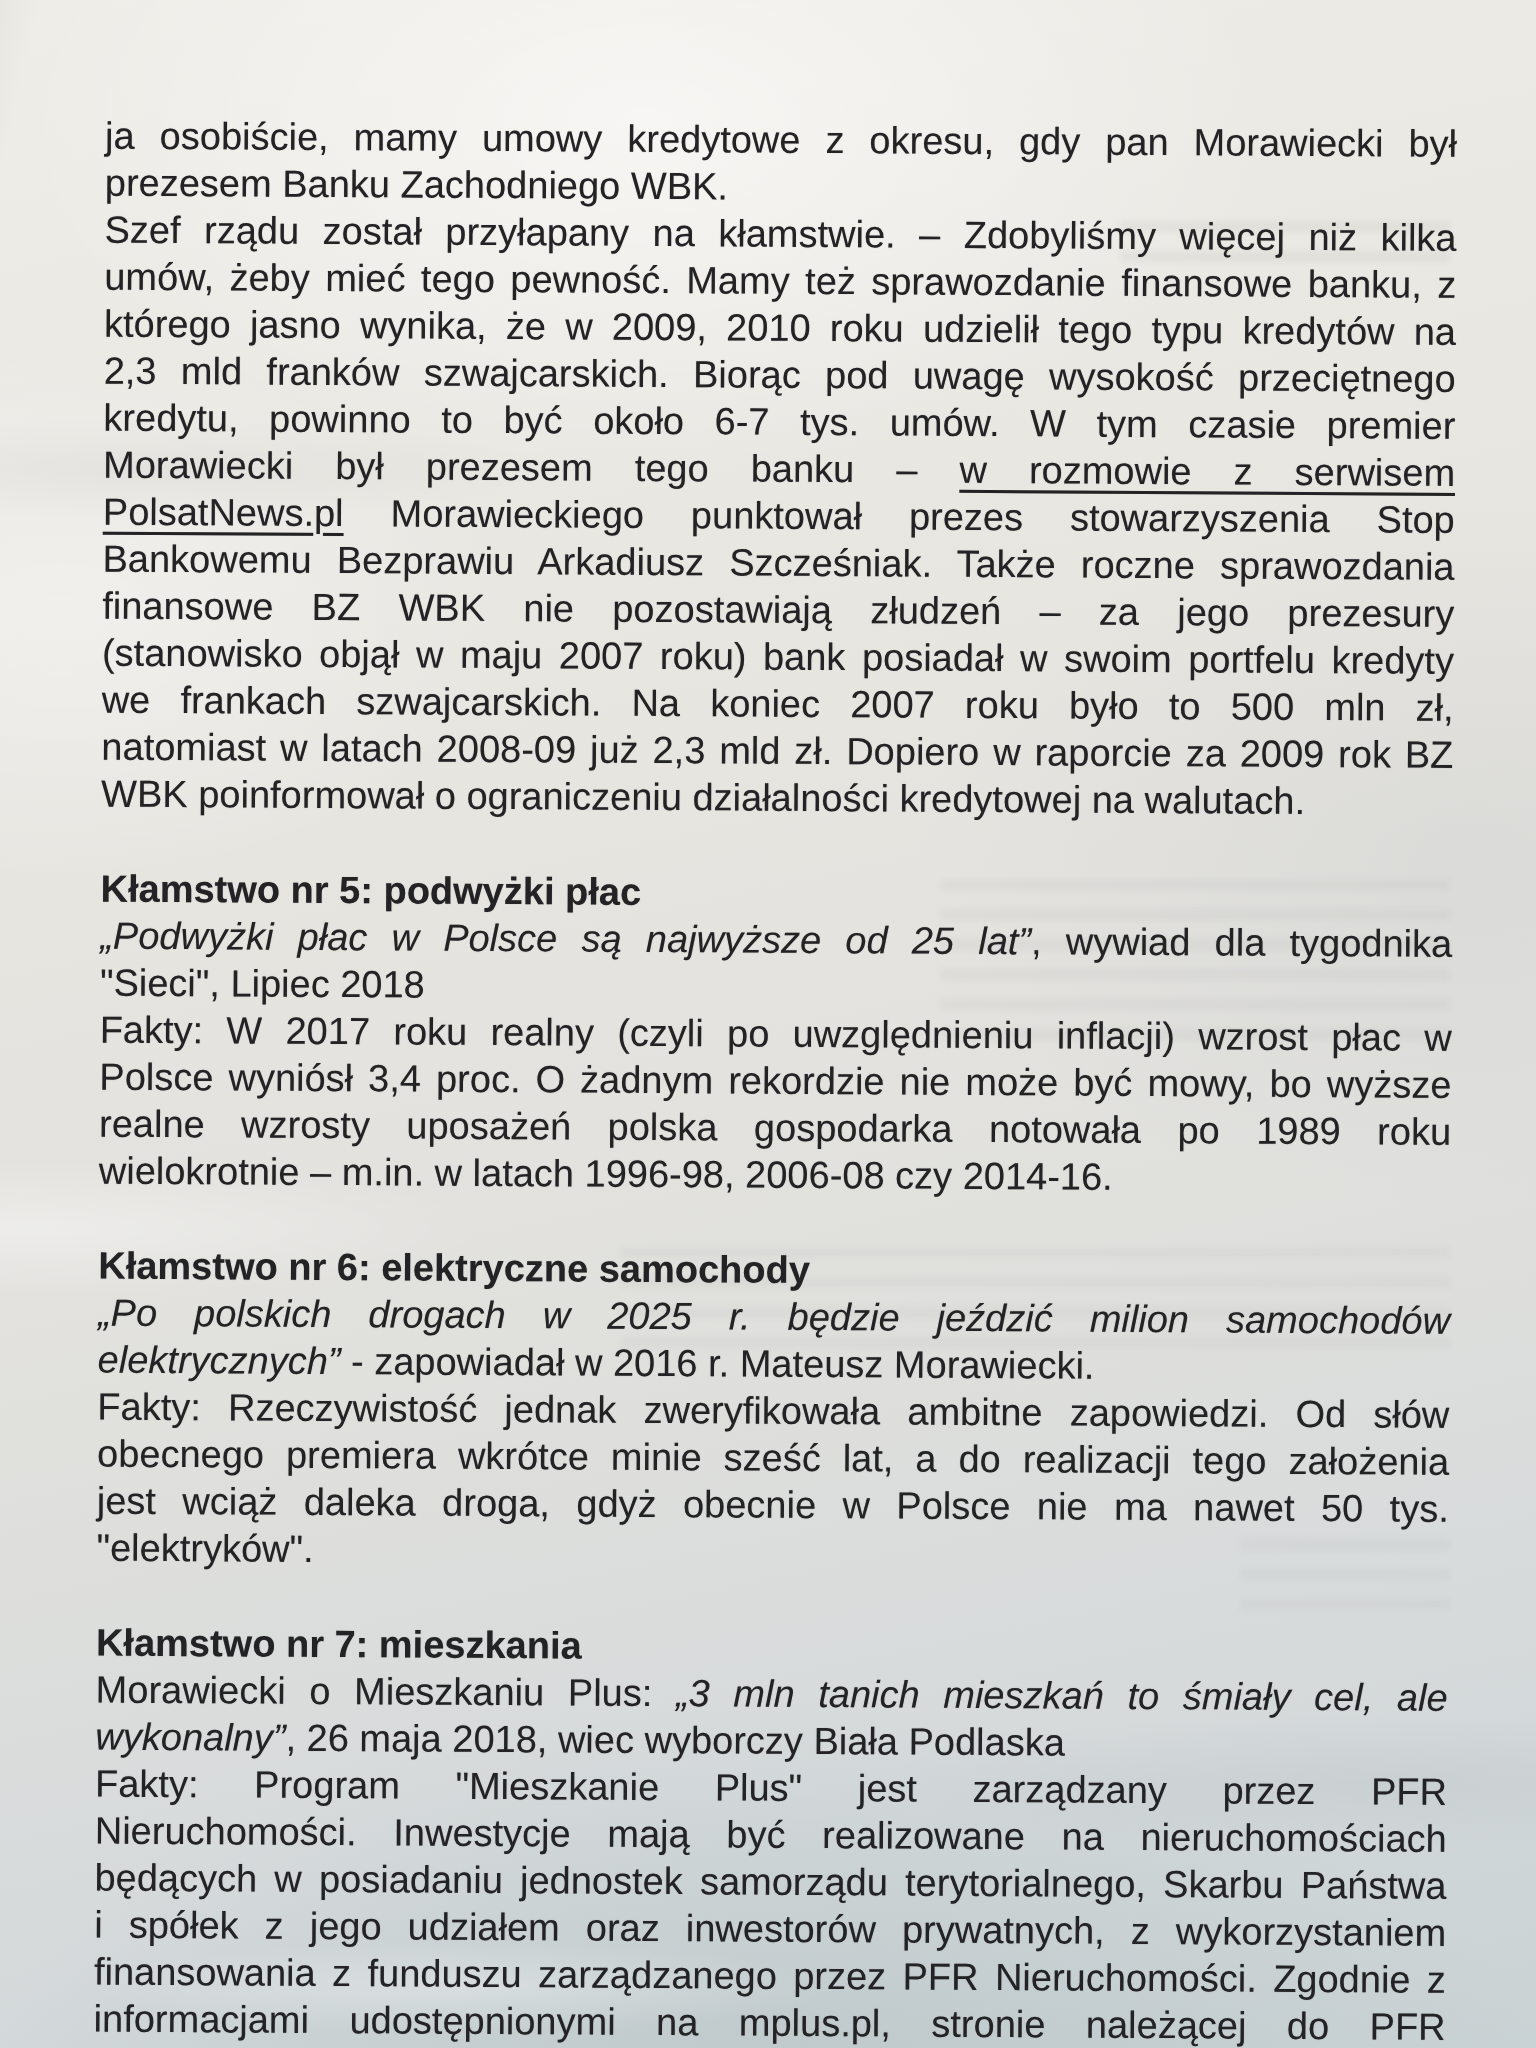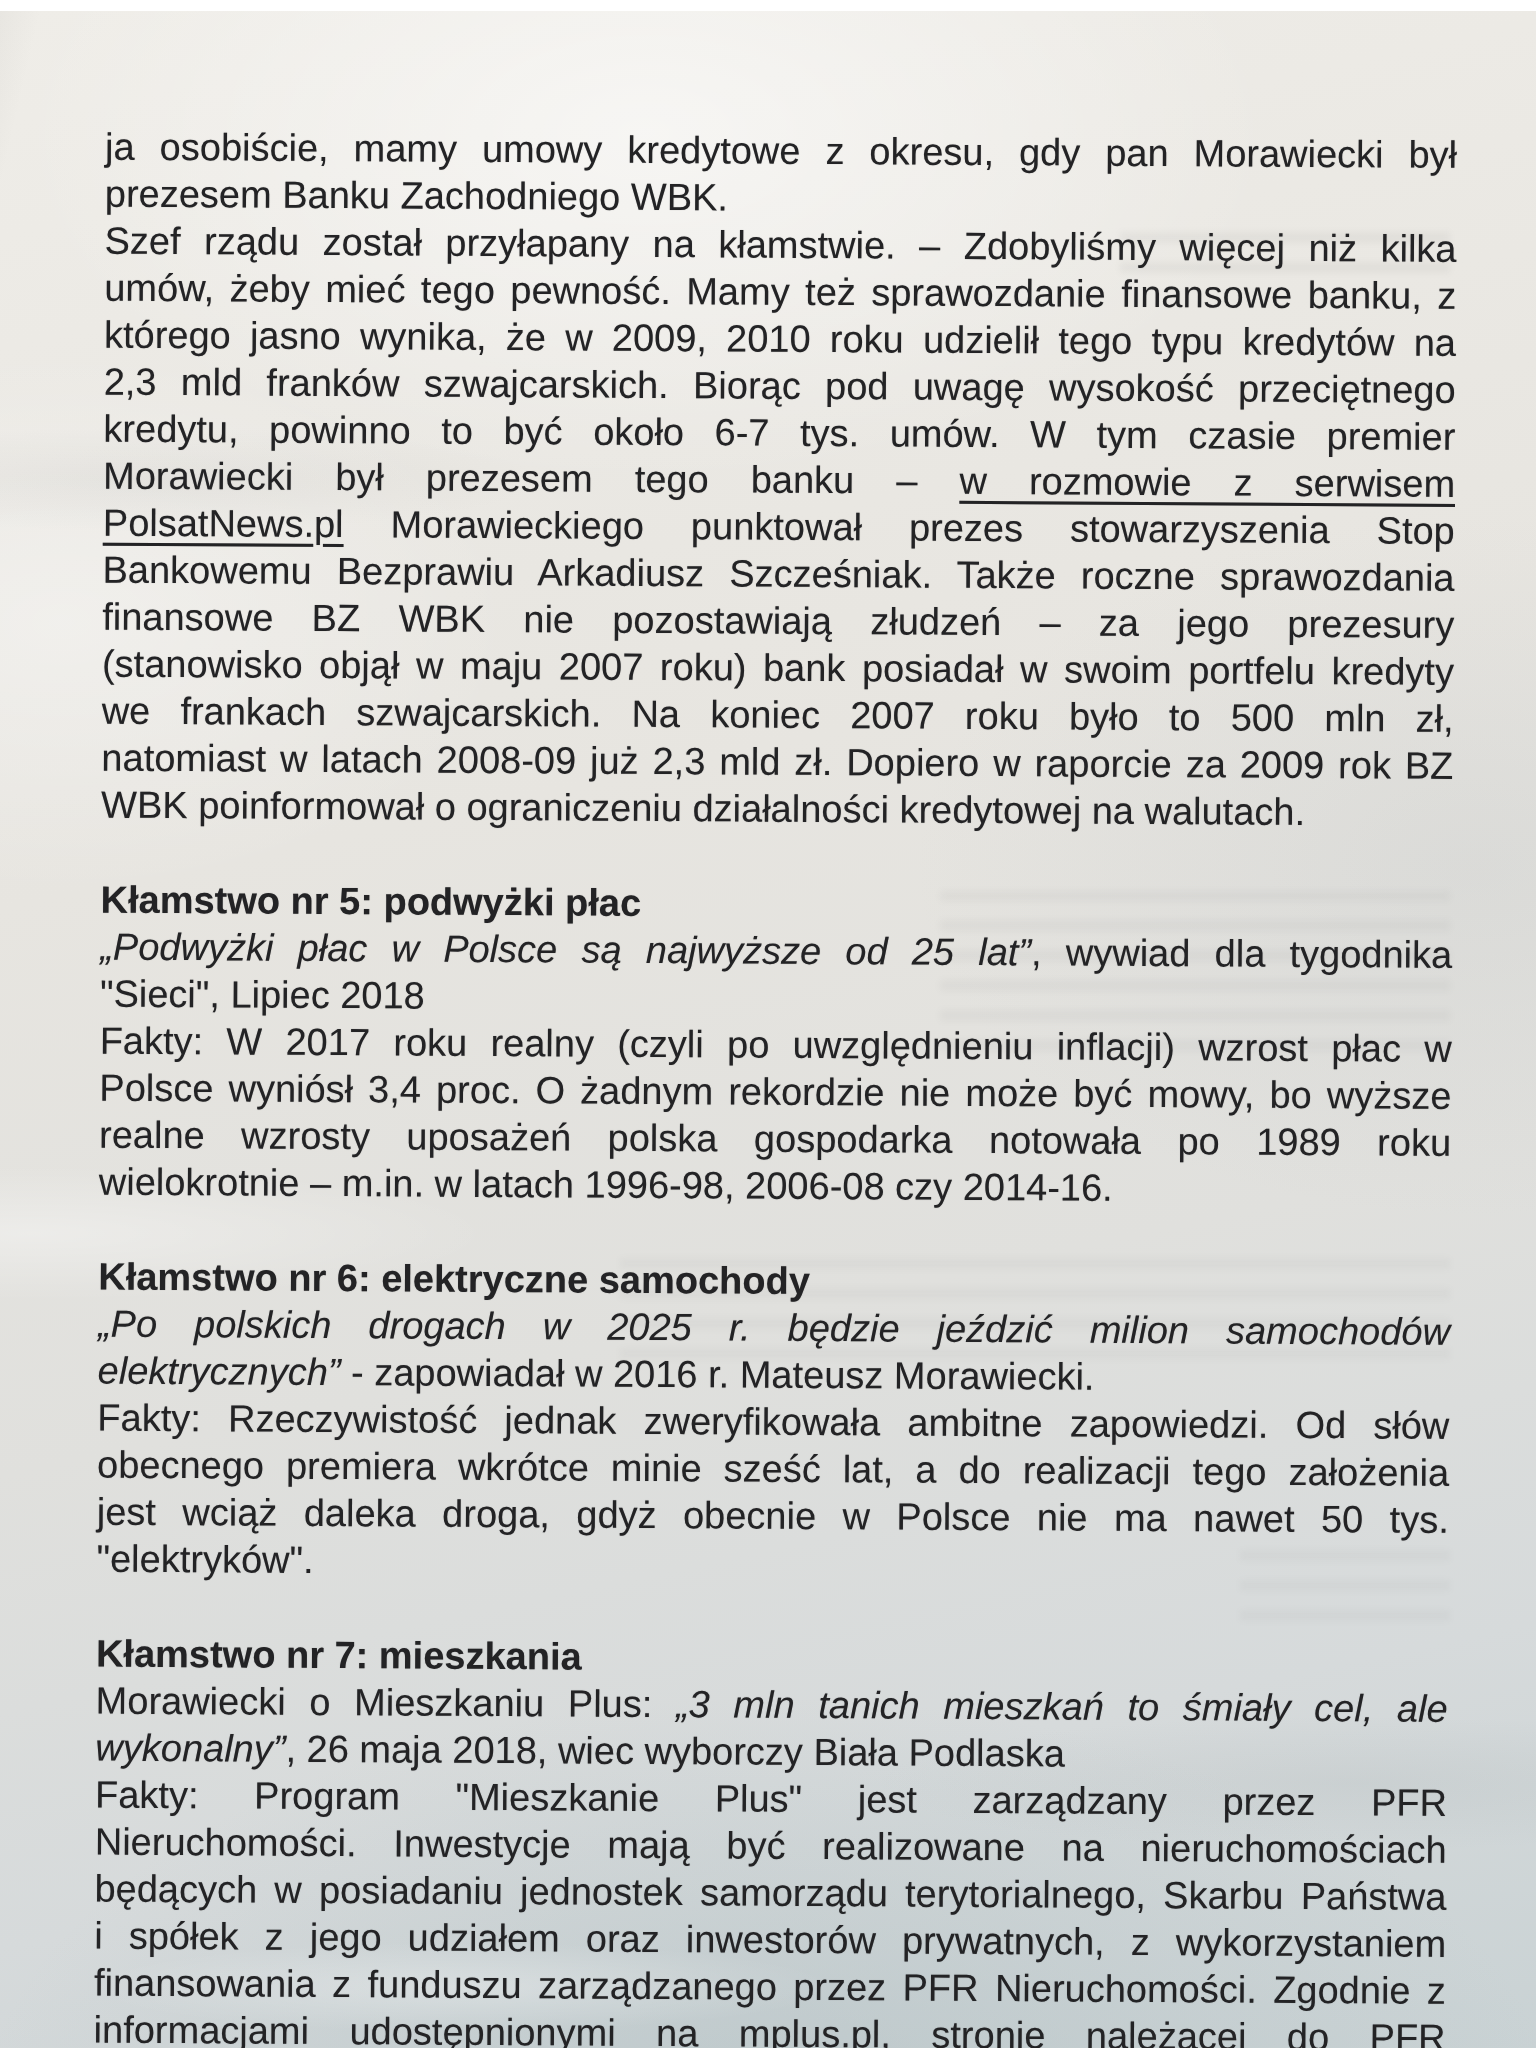--- a/index.html
+++ b/index.html
@@ -16,21 +16,20 @@
   
   .photo {
     position: absolute;
     inset: 0;
     background:
       radial-gradient(900px 500px at 42% 6%, rgba(255,255,255,0.55), rgba(255,255,255,0) 70%),
       radial-gradient(700px 420px at 4% 30%, rgba(255,255,255,0.35), rgba(255,255,255,0) 65%),
       radial-gradient(800px 500px at 96% 42%, rgba(185,190,192,0.22), rgba(185,190,192,0) 70%),
       radial-gradient(1100px 600px at 50% 104%, rgba(168,184,188,0.45), rgba(168,184,188,0) 72%),
       linear-gradient(168deg, var(--paper-light) 0%, var(--paper-mid) 38%, #e0e0dd 62%, #d6dadb 82%, var(--paper-shadow) 100%);
-    margin-top: 11px;
   }
   
   .shading {
     position: absolute;
     inset: 0;
     background:
       radial-gradient(520px 70px at 10% 23%, rgba(140,140,138,0.10), rgba(140,140,138,0) 75%),
       radial-gradient(620px 90px at 2% 60%, rgba(255,255,255,0.35), rgba(255,255,255,0) 75%),
       radial-gradient(640px 90px at 88% 87%, rgba(130,140,142,0.10), rgba(130,140,142,0) 75%),
       radial-gradient(500px 60px at 30% 97%, rgba(255,255,255,0.30), rgba(255,255,255,0) 75%),

